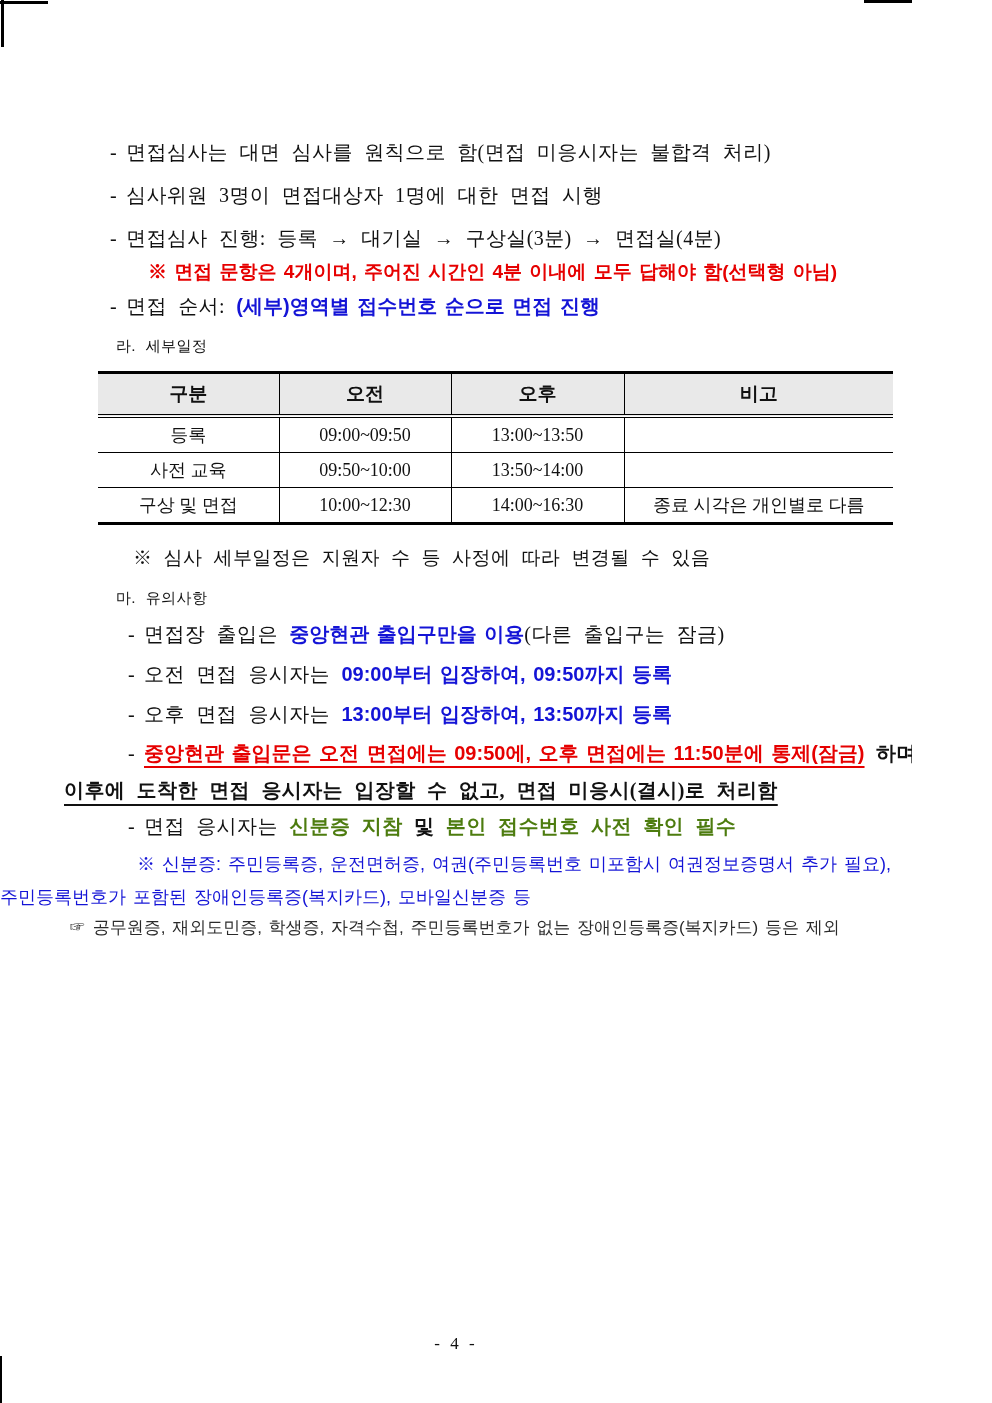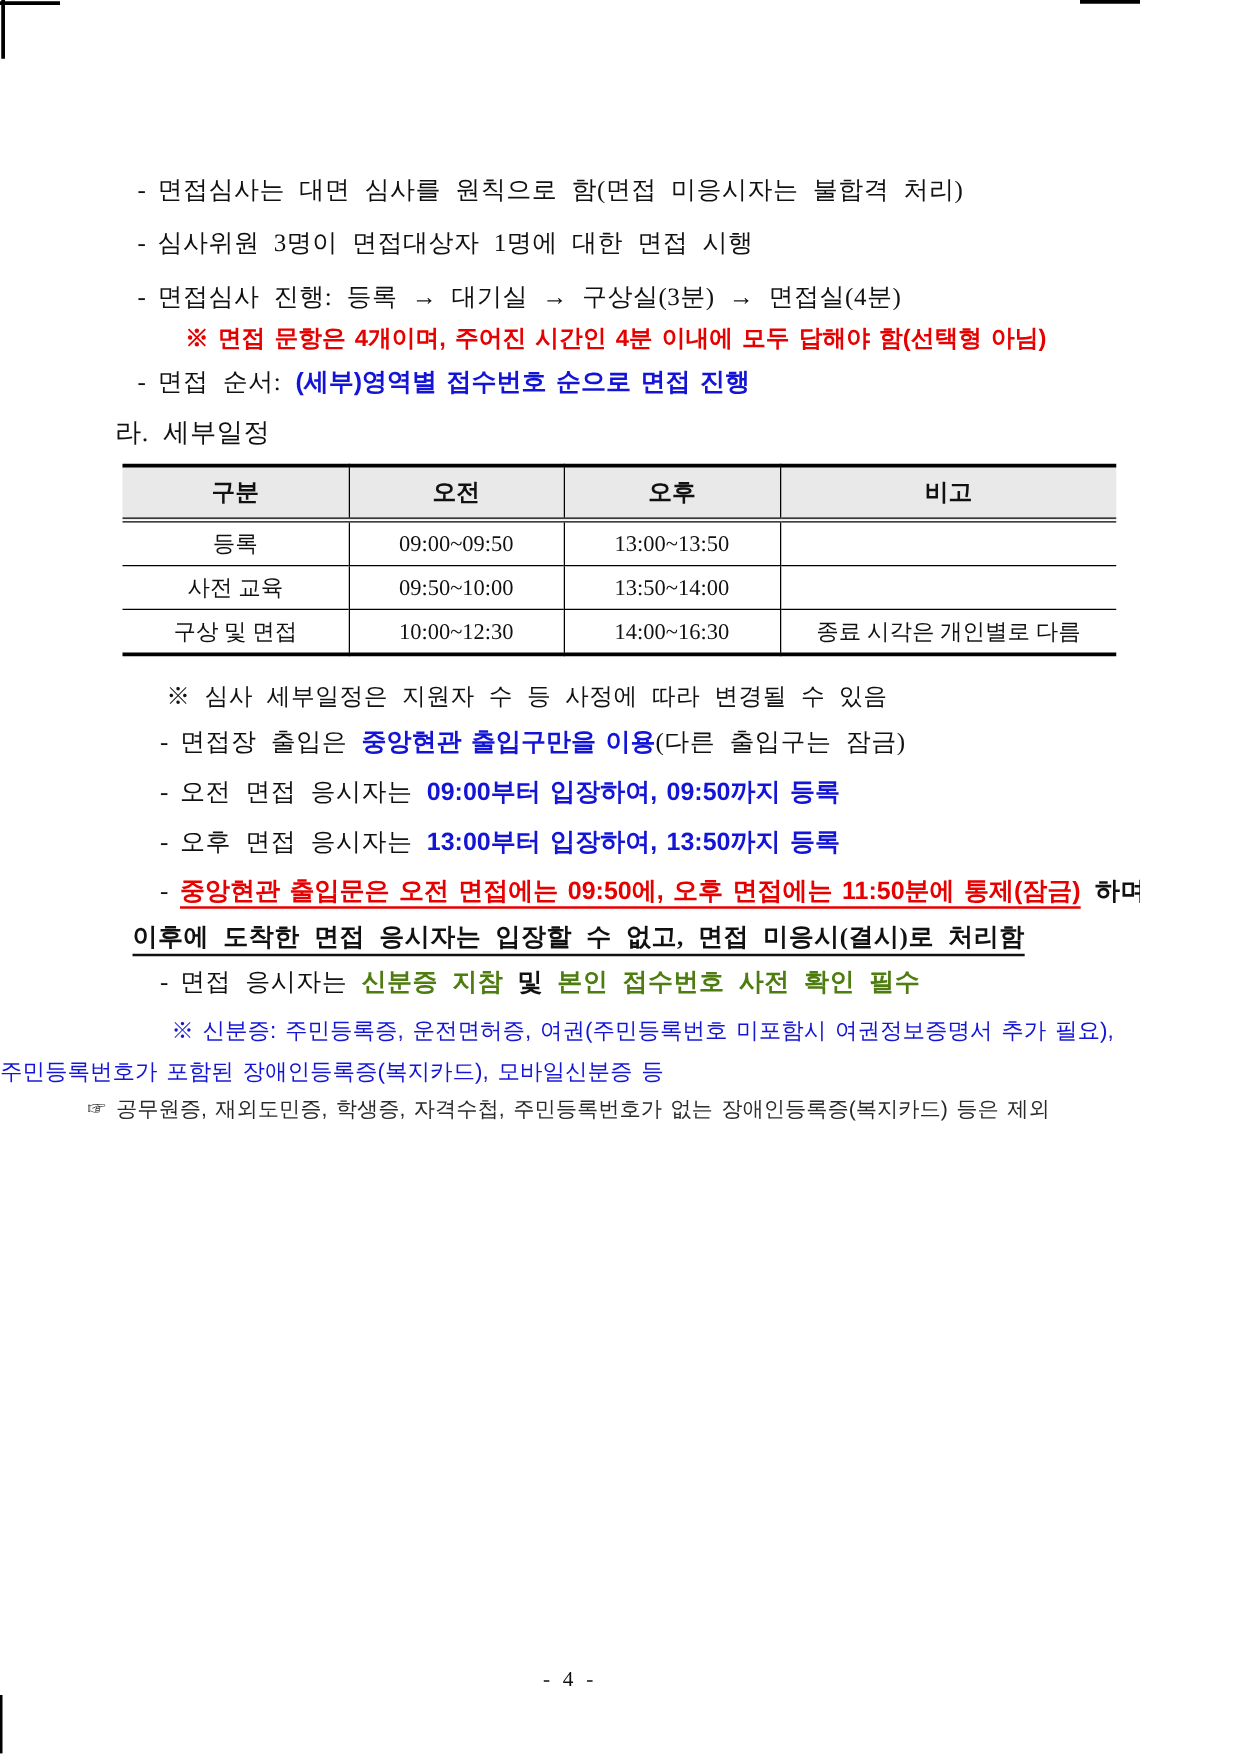--- a/index.html
+++ b/index.html
@@ -17,22 +17,22 @@
   .mark-tl-v { left:1px;  top:0;      width:3px;  height:47px; }
   .mark-tl-h { left:0;    top:1px;    width:48px; height:3px;  }
   .mark-tr-h { right:0;   top:0;      width:48px; height:3px;  }
   .mark-bl-v { left:0;    top:1356px; width:2px;  height:47px; }
 
   .line { white-space:nowrap; font-size:20px; line-height:26px; letter-spacing:0.4px; word-spacing:6px; }
   .marker { display:inline-block; width:16px; }
 
   .indent-a   { padding-left:110px; }   
   .indent-b   { padding-left:128px; }   
-  .indent-c   { padding-left:106px; }   
-  .heading    { padding-left:92px; font-size:21px; }
+  .indent-c   { padding-left:64px; }   
+  .heading    { padding-left:116px; font-size:15px; }
 
   .red-note {
     padding-left:148px;
     font-family:"Liberation Sans", sans-serif;
     font-weight:bold;
     color:#e60000;
     font-size:19px; line-height:24px;
     letter-spacing:0; word-spacing:2px;
   }
   .table-note { padding-left:133px; font-size:19px; }
@@ -182,20 +182,23 @@
         <td>14:00~16:30</td>
         <td>종료 시각은 개인별로 다름</td>
       </tr>
     </tbody>
   </table>
 
   <div class="line table-note mt-20">
     <span>※ 심사 세부일정은 지원자 수 등 사정에 따라 변경될 수 있음</span>
   </div>
 
+  <div class="line heading mt-14">
+    <span>마. 유의사항</span>
+  </div>
 
   <div class="line indent-b mt-10">
     <span class="marker">-</span><span>면접장 출입은 </span><span class="hl-blue">중앙현관 출입구만을 이용</span><span>(다른 출입구는 잠금)</span>
   </div>
 
   <div class="line indent-b mt-14">
     <span class="marker">-</span><span>오전 면접 응시자는 </span><span class="hl-blue">09:00부터 입장하여, 09:50까지 등록</span>
   </div>
 
   <div class="line indent-b mt-14">

